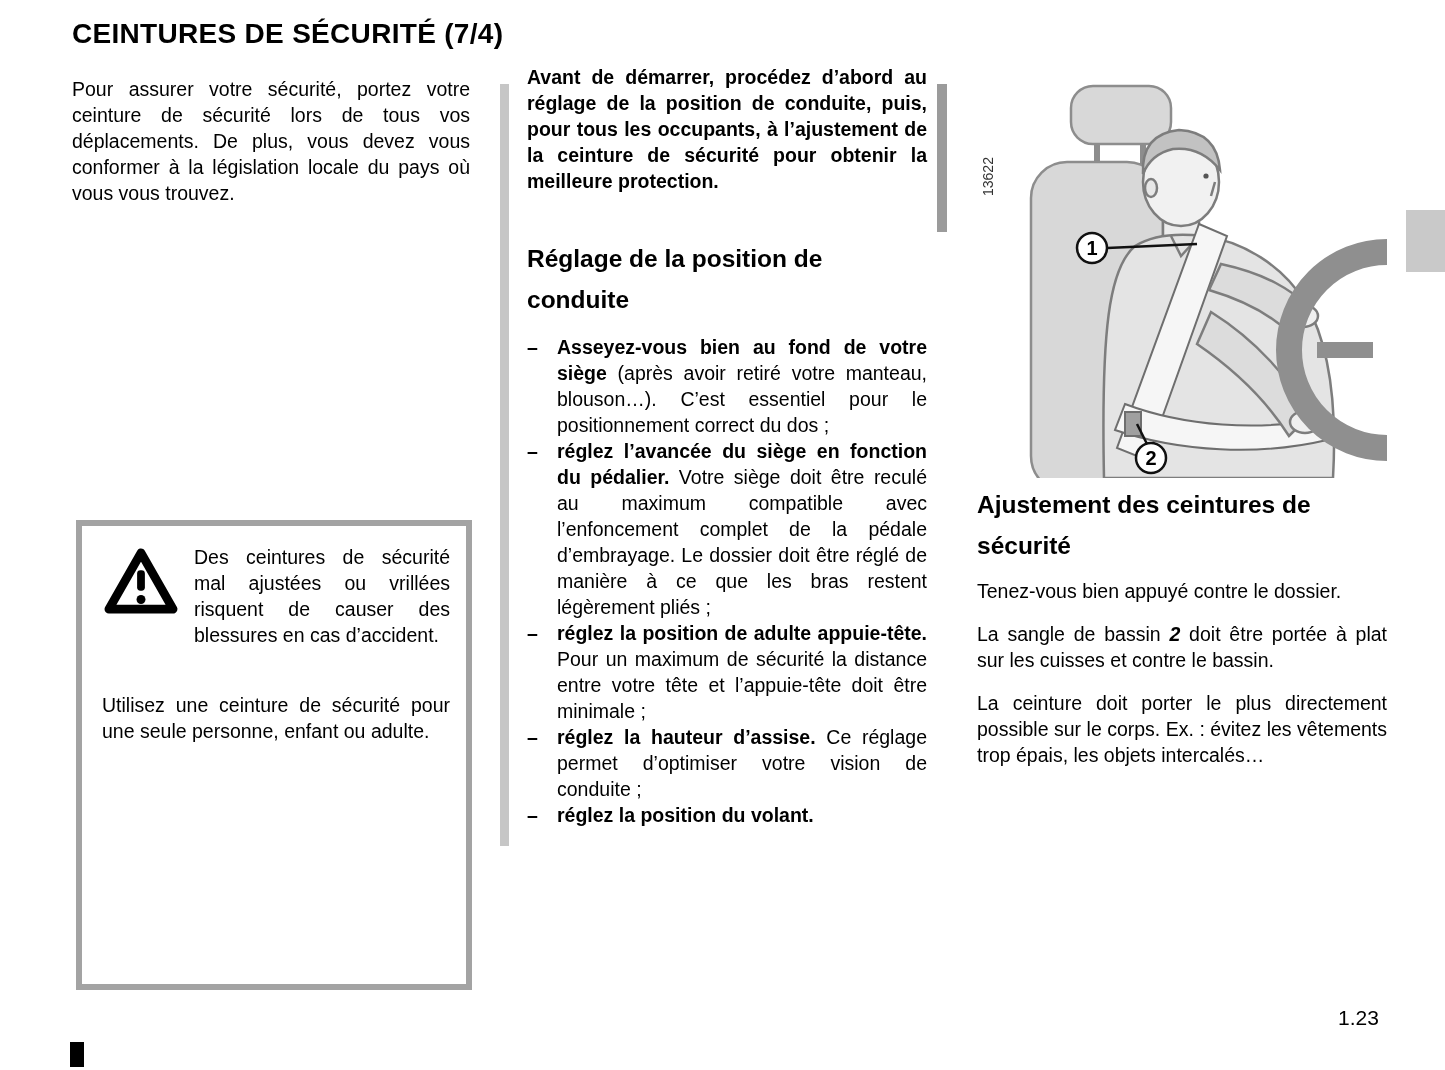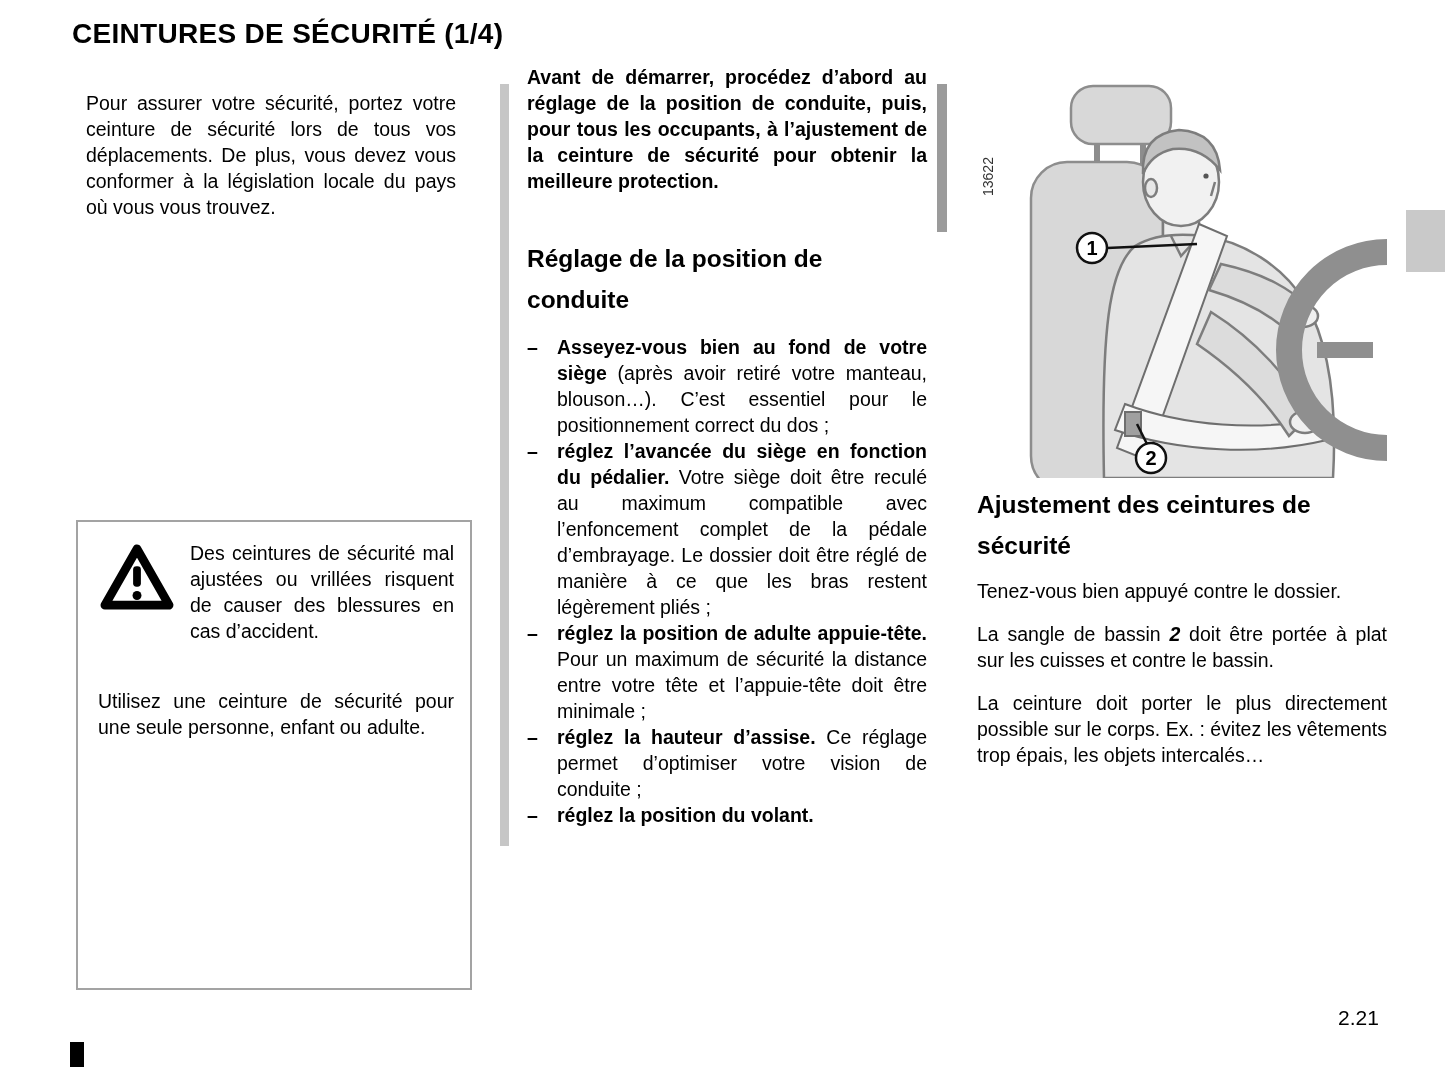--- a/index.html
+++ b/index.html
@@ -1,21 +1,21 @@
 <!DOCTYPE html>
 <html lang="fr"><head>
 <meta charset="utf-8">
 <style>
   html,body{margin:0;padding:0}
   body{width:1445px;height:1070px;background:#ffffff;color:#000;font-family:"Liberation Sans",sans-serif;}
   .page{position:relative;width:1445px;height:1070px;background:#fff;overflow:hidden}
   .title{position:absolute;left:72px;top:18px;font-size:28px;font-weight:700;letter-spacing:.3px;white-space:nowrap;margin:0}
-  .body-text{font-size:19.5px;line-height:26px;text-align:justify;margin:14px}
+  .body-text{font-size:19.5px;line-height:26px;text-align:justify;margin:0}
   .col-left{position:absolute;left:72px;top:76px;width:398px}
-  .warning-box{position:absolute;left:76px;top:520px;width:396px;height:470px;border:2px solid #a3a3a3;box-sizing:border-box;padding:18px 16px 0 20px;background:#fff}
+  .warning-box{position:absolute;left:76px;top:520px;width:396px;height:470px;border:6px solid #a3a3a3;box-sizing:border-box;padding:18px 16px 0 20px;background:#fff}
   .warn-first{display:flex;gap:14px;margin:0 0 24px}
   .warn-icon{flex:0 0 78px;padding-top:2px}
   .warning-box p{margin:0 0 20px}
   .divider-bar{position:absolute;left:500px;top:84px;width:9px;height:762px;background:#c6c6c6}
   .marker-bar{position:absolute;left:937px;top:84px;width:10px;height:148px;background:#9b9b9b}
   .col-mid{position:absolute;left:527px;top:64px;width:400px}
   .lead{font-weight:700;margin:0 0 44px}
   .heading{font-size:24.5px;line-height:41px;font-weight:700;margin:0 0 14px}
   .li{display:flex}
   .li .dash{flex:0 0 30px;font-weight:700;font-size:19.5px;line-height:26px}
@@ -27,21 +27,21 @@
   .num{font-weight:700;font-style:italic}
   .page-number{position:absolute;left:1338px;top:1006px;font-size:21px}
   .corner-mark{position:absolute;left:70px;top:1042px;width:14px;height:25px;background:#000}
   .edge-tab{position:absolute;right:0;top:210px;width:39px;height:62px;background:#c9c9c9}
 </style>
 </head>
 <body>
 
 <div class="page">
 
-  <h1 class="title">CEINTURES DE SÉCURITÉ (1/4)</h1>
+  <h1 class="title">CEINTURES DE SÉCURITÉ (7/4)</h1>
 
   <div class="col-left">
     <p class="body-text">Pour assurer votre sécurité, portez votre ceinture de sécurité lors de tous vos déplacements. De plus, vous devez vous conformer à la législation locale du pays où vous vous trouvez.</p>
   </div>
 
   <div class="warning-box">
     <div class="warn-first">
       <span class="warn-icon">
         <svg width="78" height="70" viewBox="0 0 80 72" aria-hidden="true">
           <polygon points="40,7 73,65 7,65" fill="#fff" stroke="#000" stroke-width="9" stroke-linejoin="round"></polygon>
@@ -140,17 +140,17 @@
     </svg>
   </div>
 
   <div class="col-right">
     <h2 class="heading">Ajustement des ceintures de sécurité</h2>
     <p class="body-text">Tenez-vous bien appuyé contre le dossier.</p>
     <p class="body-text"><span>La sangle de bassin </span><span class="num">2</span><span> doit être portée à plat sur les cuisses et contre le bassin.</span></p>
     <p class="body-text">La ceinture doit porter le plus directement possible sur le corps. Ex. : évitez les vêtements trop épais, les objets intercalés…</p>
   </div>
 
-  <div class="page-number">2.21</div>
+  <div class="page-number">1.23</div>
   <div class="corner-mark"></div>
   <div class="edge-tab"></div>
 
 </div>
 
 </body></html>

